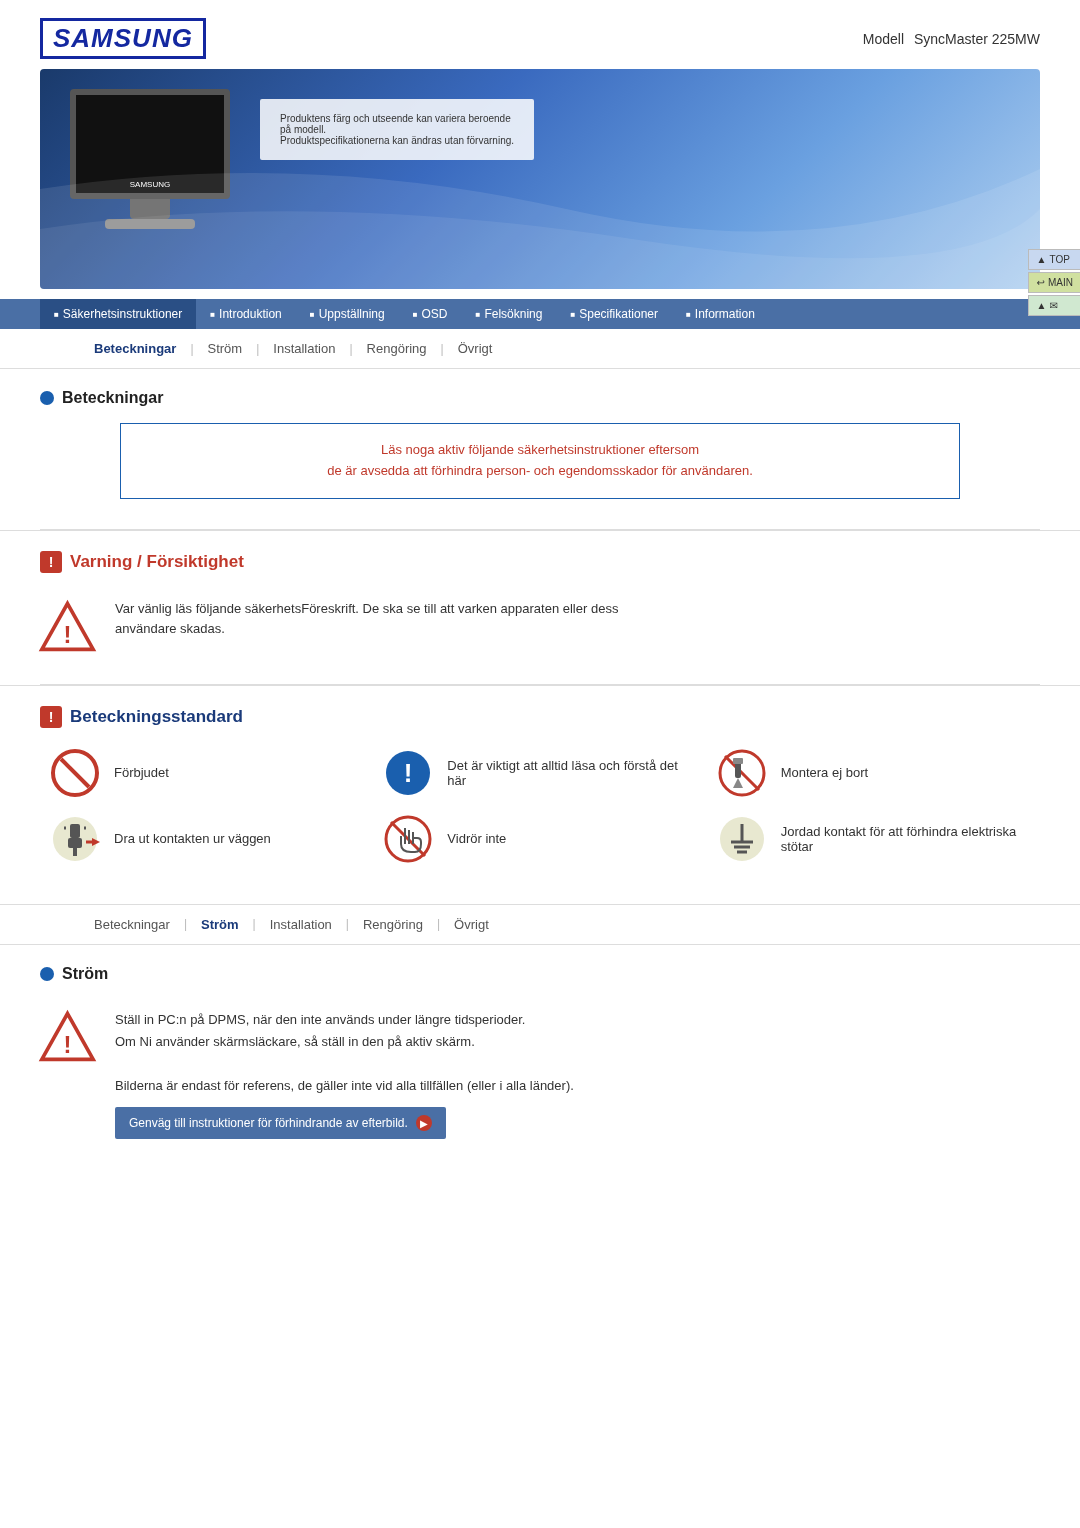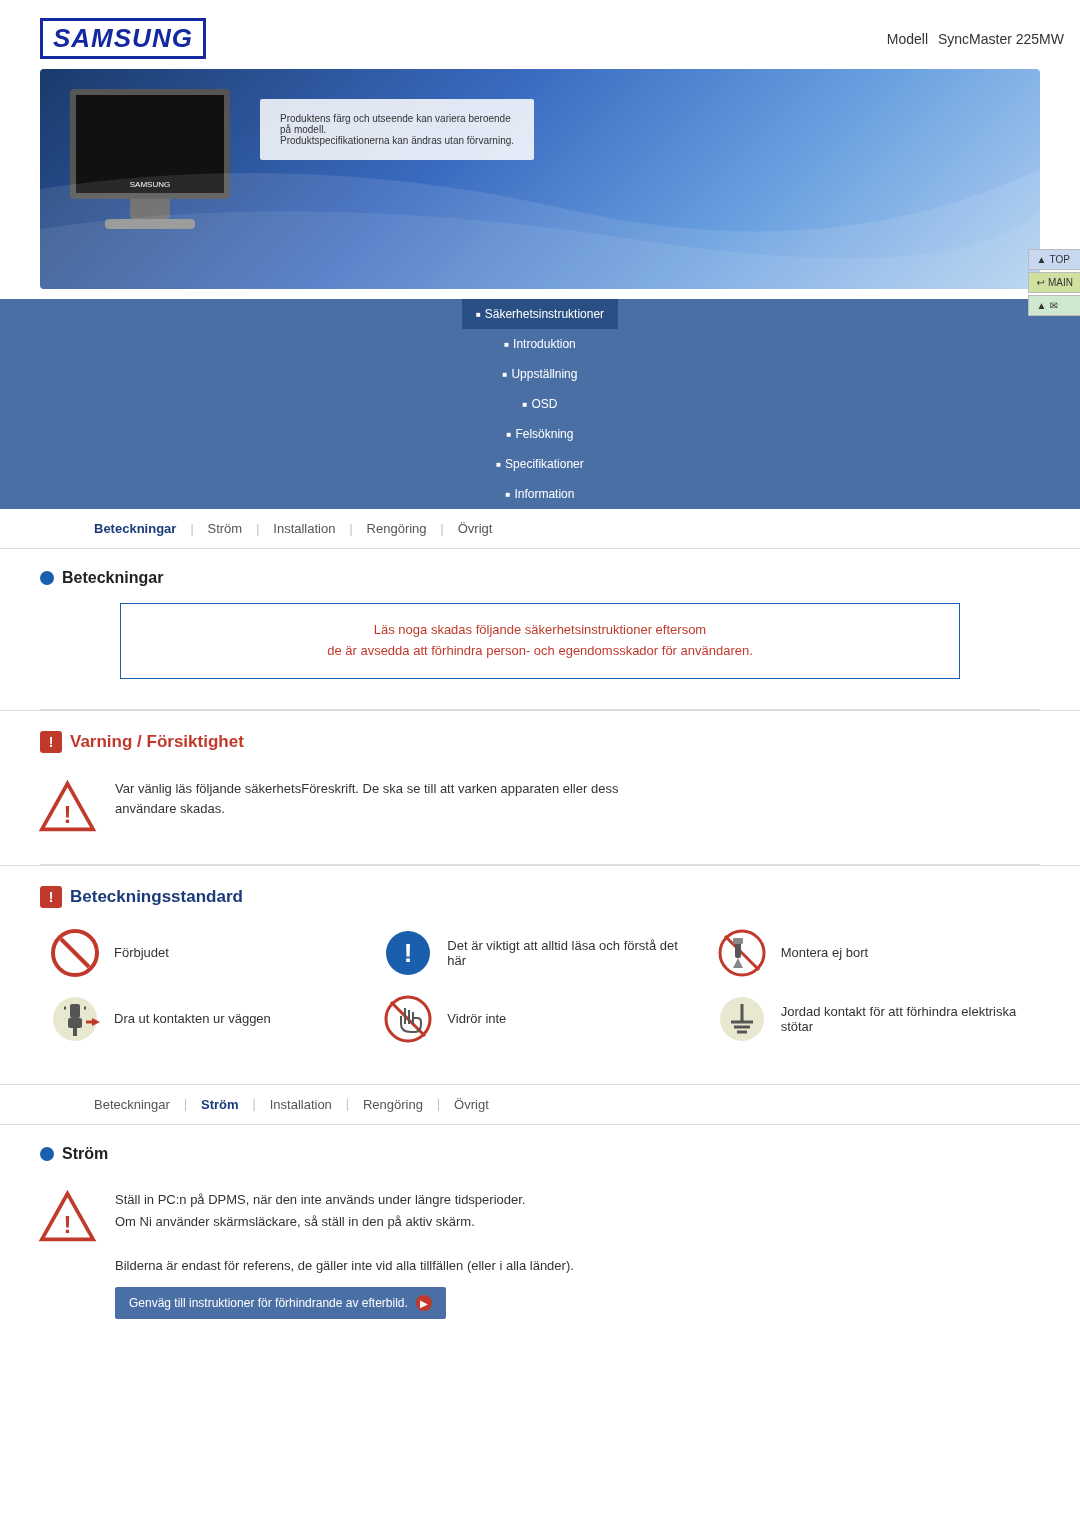--- a/index.html
+++ b/index.html
@@ -1,34 +1,34 @@
 <!DOCTYPE html>
 <html><head>
   <meta charset="utf-8">
   <style>
     * { margin: 0; padding: 0; box-sizing: border-box; }
     body { font-family: Arial, sans-serif; font-size: 13px; color: #333; background: #fff; width: 1080px; }
 
     
-    .header { display: flex; align-items: center; justify-content: space-between; padding: 18px 16px 10px 40px; }
+    .header { display: flex; align-items: center; justify-content: space-between; padding: 18px 40px 10px 40px; }
     .samsung-logo { font-size: 26px; font-weight: 900; font-style: italic; color: #1428a0; letter-spacing: 1px; border: 3px solid #1428a0; padding: 2px 10px; }
     .model-info { font-size: 14px; color: #333; }
     .model-label { font-weight: normal; margin-right: 6px; }
 
     
     .banner { position: relative; margin: 0 40px; height: 220px; background: linear-gradient(135deg, #1a3a6b 0%, #3a6abf 40%, #6aa0e0 70%, #b0d0f0 100%); border-radius: 4px; overflow: hidden; display: flex; align-items: flex-start; }
     .banner-text-box { background: rgba(255,255,255,0.85); margin: 30px 0 0 220px; padding: 14px 20px; font-size: 10px; color: #333; max-width: 340px; border-radius: 2px; }
     .banner-monitor { position: absolute; left: 30px; top: 20px; }
     .monitor-screen { width: 160px; height: 110px; background: #111; border: 6px solid #555; border-radius: 4px; position: relative; }
     .monitor-screen::after { content: 'SAMSUNG'; position: absolute; bottom: 4px; left: 50%; transform: translateX(-50%); color: #fff; font-size: 8px; }
     .monitor-stand { width: 40px; height: 20px; background: #666; margin: 0 auto; border-radius: 0 0 4px 4px; }
     .monitor-base { width: 90px; height: 10px; background: #888; margin: 0 auto; border-radius: 4px; }
 
     
-    .navbar { background: #4a6fa5; display: flex; align-items: center; padding: 0 40px; margin: 10px 0 0 0; position: relative; flex-direction: column; }
+    .navbar { background: #4a6fa5; display: flex; align-items: center; padding: 0 40px; margin: 10px 0 0 0; position: relative; }
     .navbar-item { color: #fff; font-size: 12px; padding: 8px 14px; cursor: pointer; display: flex; align-items: center; gap: 4px; white-space: nowrap; }
     .navbar-item.active { background: #2a4f85; }
     .navbar-item::before { content: '■'; font-size: 8px; }
     .side-buttons { position: absolute; right: -2px; top: -50px; display: flex; flex-direction: column; gap: 2px; }
     .side-btn { background: #e0e0e0; border: 1px solid #bbb; padding: 4px 8px; font-size: 10px; cursor: pointer; text-align: center; white-space: nowrap; display: flex; align-items: center; gap: 3px; }
     .side-btn.top { background: #c8d8f0; }
     .side-btn.main { background: #d0e0a0; }
     .side-btn.email { background: #d0e8d0; }
 
     
@@ -149,21 +149,21 @@
   <span class="subnav-sep">|</span>
   <div class="subnav-item">Övrigt</div>
 </div>
 
 <div class="section">
   <div class="section-title">
     <span class="blue-circle"></span>
     <h2>Beteckningar</h2>
   </div>
   <div class="info-box">
-    <span>Läs noga skadas följande säkerhetsinstruktioner eftersom</span><br>
+    <span>Läs noga aktiv följande säkerhetsinstruktioner eftersom</span><br>
     <span>de är avsedda att förhindra person- och egendomsskador för användaren.</span>
   </div>
 </div>
 
 <hr class="divider">
 
 <div class="warning-section">
   <div class="warning-title">
     <div class="red-exclaim">!</div>
     <h2>Varning / Försiktighet</h2>

